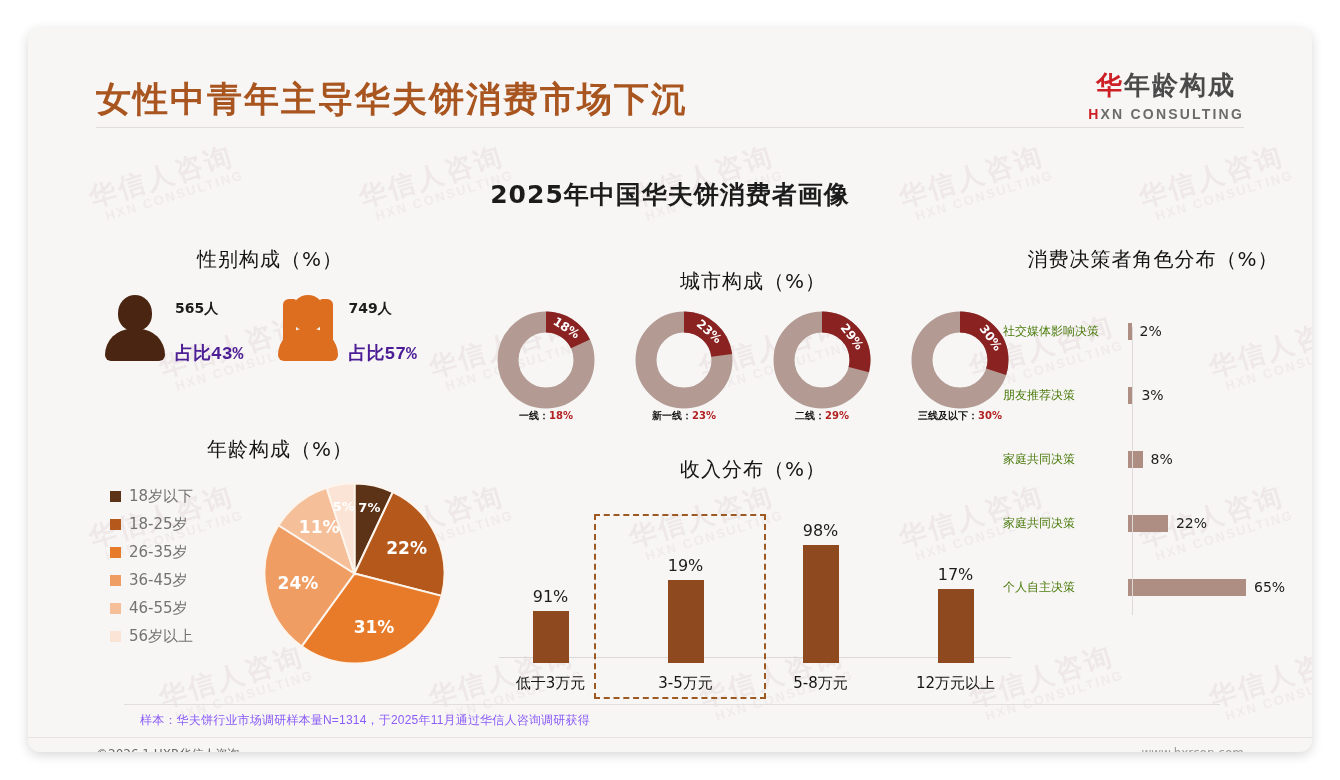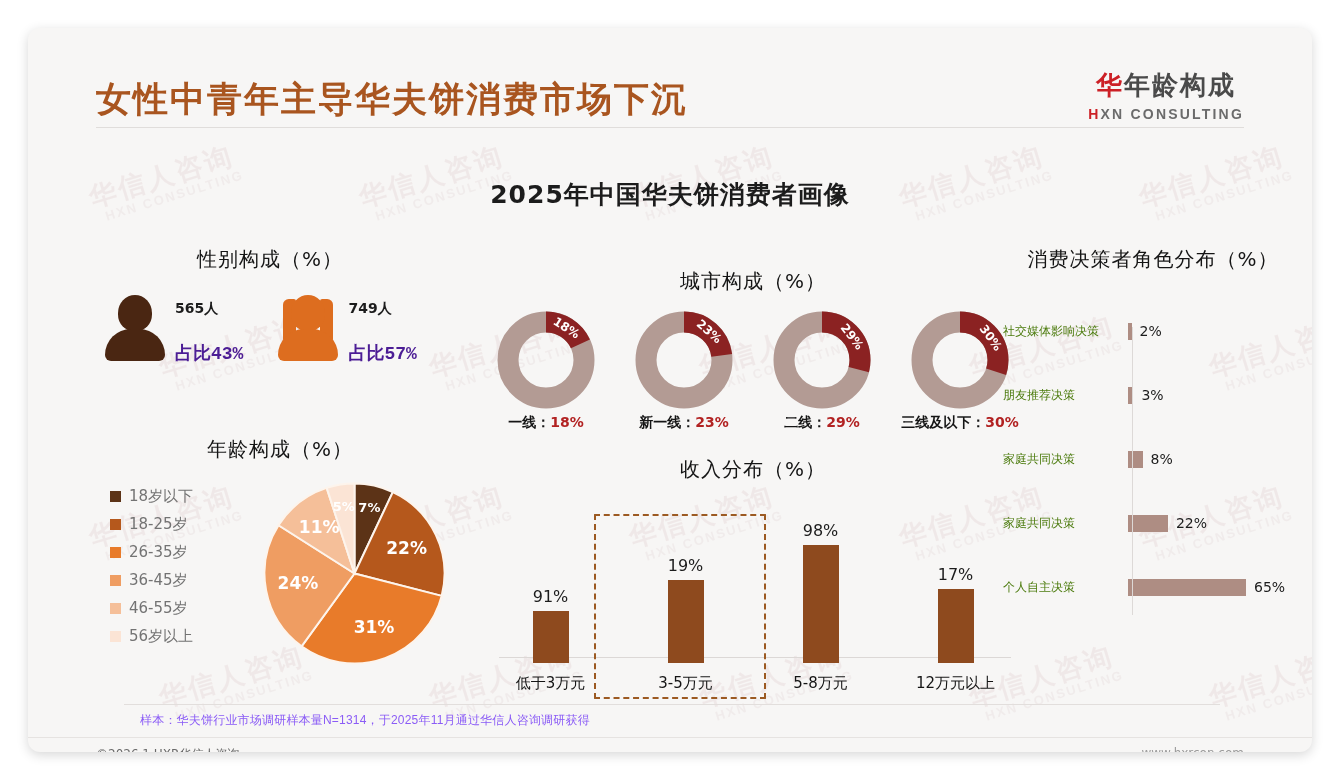--- a/index.html
+++ b/index.html
@@ -102,21 +102,21 @@
 
   
   #city-panel { position: absolute; left: 440px; top: 240px; width: 570px; }
   .donut-row { display: flex; justify-content: space-between; margin-top: 16px; padding: 0 14px; }
   .donut-cell { width: 128px; text-align: center; }
   .donut-wrap { position: relative; width: 98px; height: 98px; margin: 0 auto; }
   .donut-pct {
     position: absolute; font-size: 12px; font-weight: bold; fill: #ffffff;
     font-family: "DejaVu Sans", sans-serif;
   }
-  .donut-cap { margin-top: 5px; font-size: 14px; font-weight: bold; color: #151515;
+  .donut-cap { font-size: 10px; font-weight: bold; color: #151515;
                font-family: "DejaVu Sans", sans-serif; white-space: nowrap; }
   .donut-cap .v { color: #b22222; }
 
   
   #income-panel { position: absolute; left: 455px; top: 428px; width: 540px; }
   .inc-body { position: relative; margin-top: 14px; height: 196px; }
   .inc-dash {
     position: absolute; left: 111px; top: 17px; width: 172px; height: 185px;
     border: 2px dashed #9c5a22; border-radius: 1px;
   }

